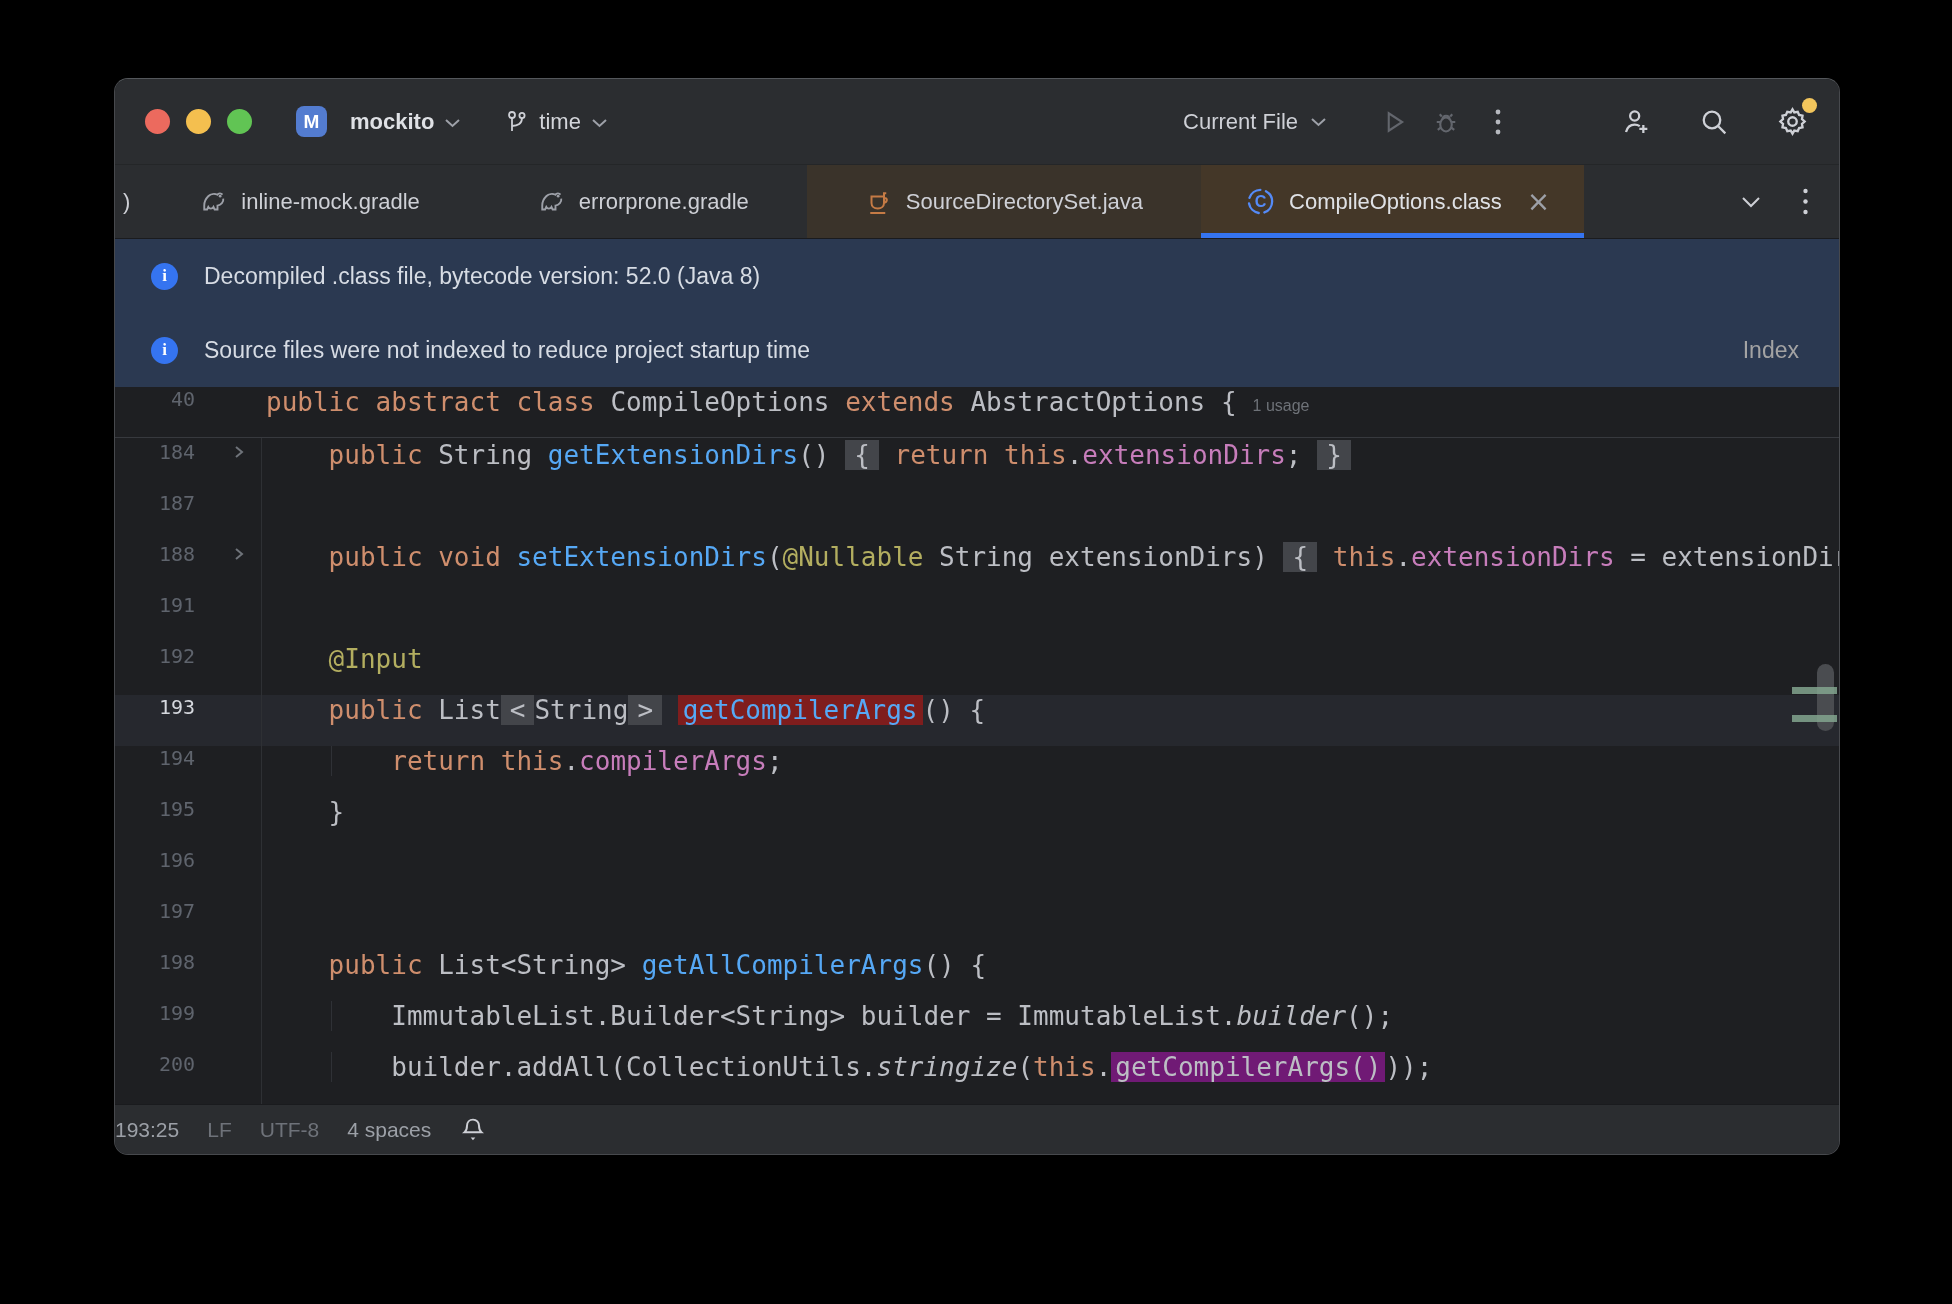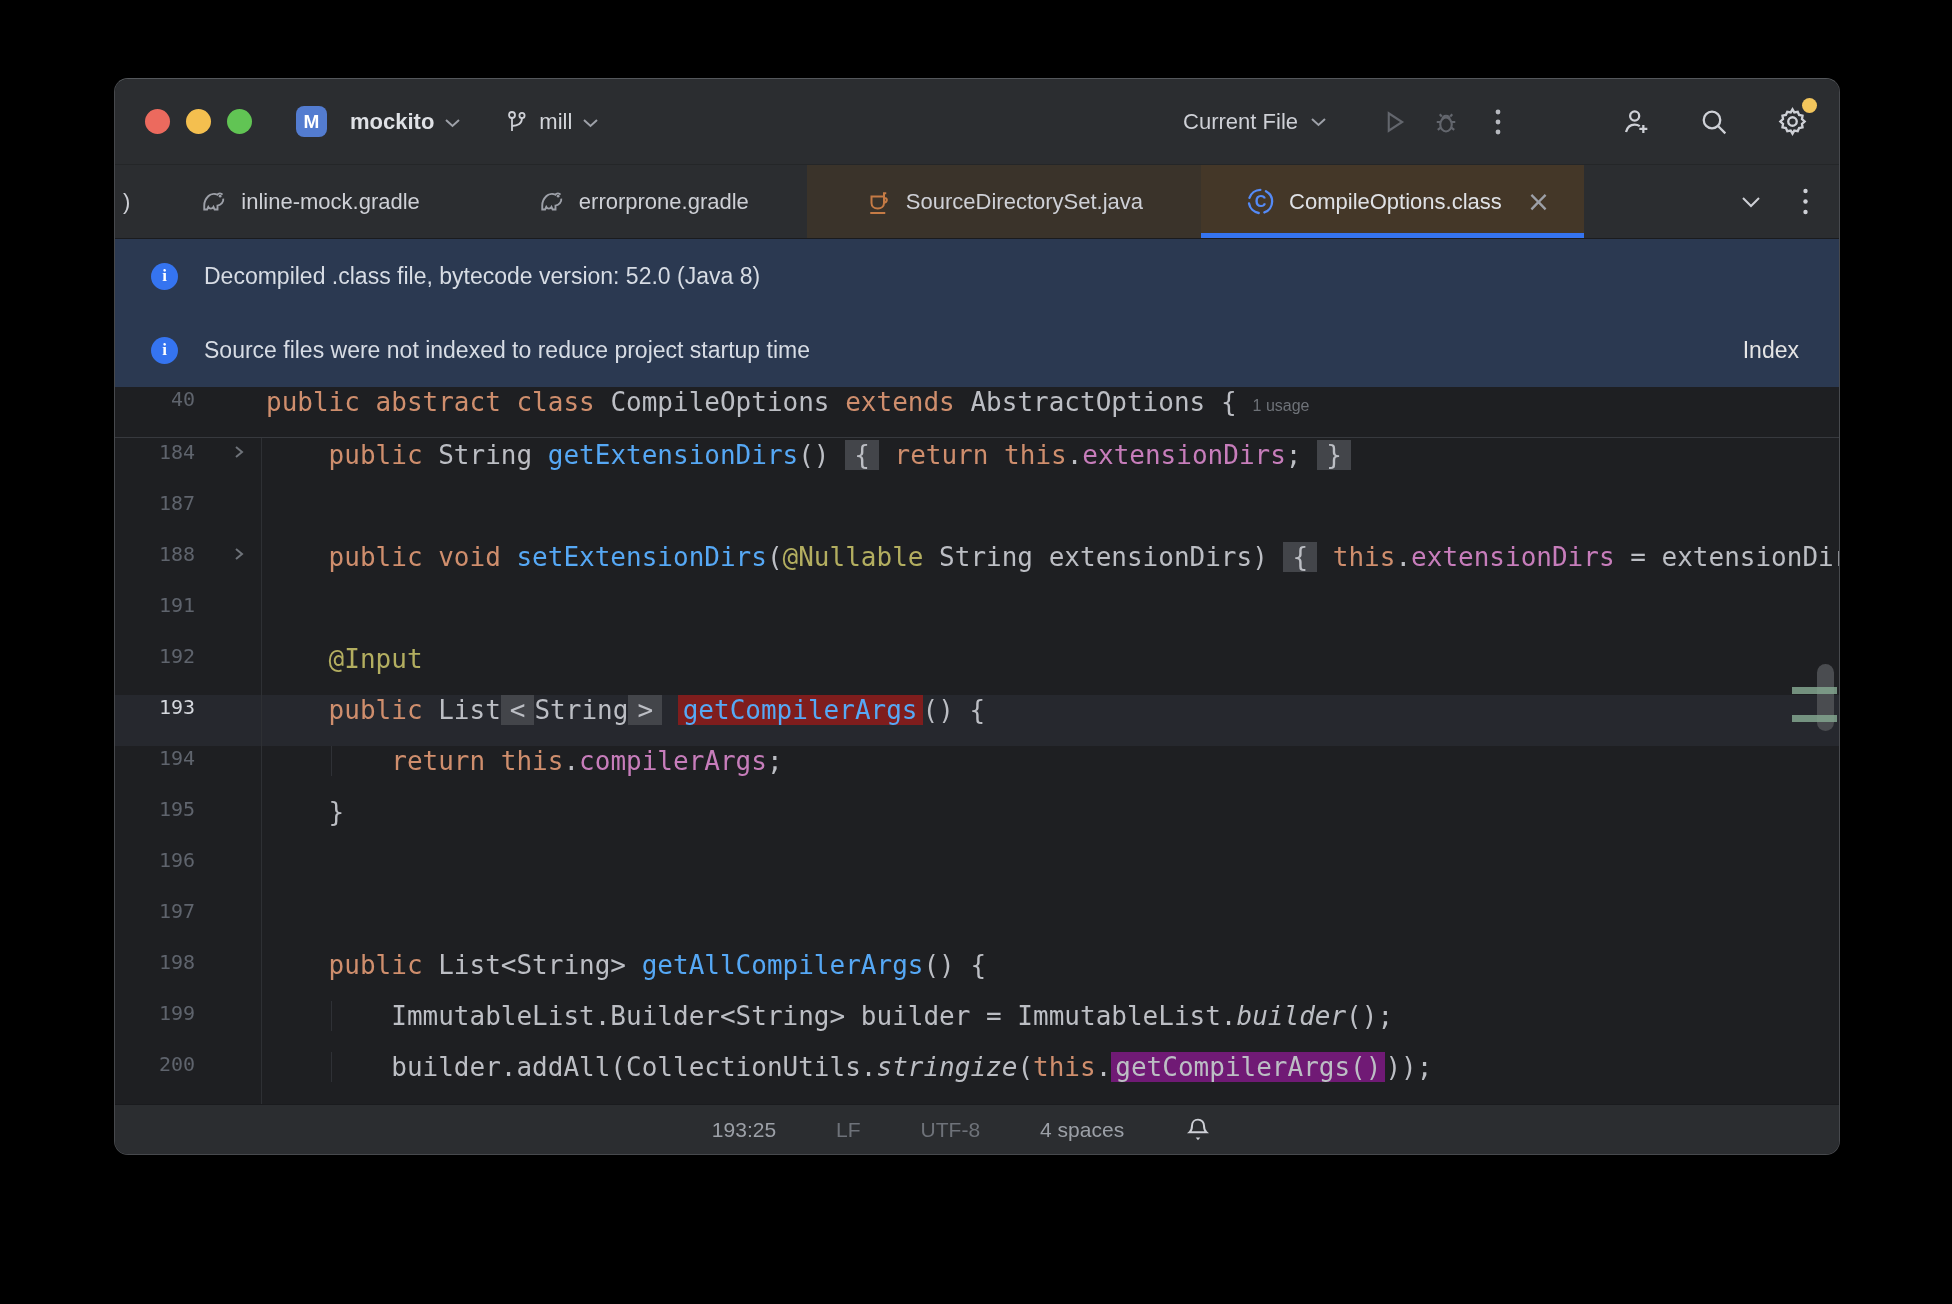--- a/index.html
+++ b/index.html
@@ -40,21 +40,21 @@
   .tab-active { background:#443728; color:#dfe1e5; padding:0 34px 0 44px; }
   .tab-active::after { content:""; position:absolute; left:0; right:0; bottom:0; height:5px; background:#3574f0; }
   .tab-close { color:#9da0a8; font-size:28px; line-height:1; margin-left:12px; font-family:"DejaVu Sans",sans-serif; }
   .tab-controls { margin-left:auto; display:flex; align-items:center; gap:40px; padding:0 30px 0 20px; }
 
   
   .banner { height:74px; flex:none; background:#2b3951; display:flex; align-items:center; padding:0 40px 0 36px; color:#d7dce4; font-size:23px; }
   .banner:first-of-type { border-bottom:2px solid #222c42; }
   .banner:last-of-type { border-bottom:1px solid #161a26; }
   .info-dot { width:27px; height:27px; border-radius:50%; background:#3574f0; color:#fff; font-size:17px; font-weight:bold; display:flex; align-items:center; justify-content:center; margin-right:26px; flex:none; font-family:"Liberation Serif",serif; }
-  .banner-action { margin-left:auto; color:#e5e5e5; font-size:23px; }
+  .banner-action { margin-left:auto; color:#a3a3a3; font-size:23px; }
 
   
   .editor { flex:1; position:relative; background:#1e1f22; overflow:hidden; }
   .gutter-sep { position:absolute; left:146px; top:0; bottom:0; width:1px; background:#2e3034; z-index:1; }
   .sticky { height:49px; display:flex; align-items:center; border-bottom:1px solid #37393e; position:relative; background:#1e1f22; z-index:2; }
   .code-lines { padding-top:2px; }
   .row { height:51px; display:flex; align-items:flex-start; position:relative; }
   .row.cur { background:#26282e; }
   .row.cur .num { color:#d5d8de; }
   .gut { width:146px; flex:none; display:flex; align-items:center; position:relative; z-index:2; }
@@ -73,21 +73,21 @@
   .s-use{ color:#bcbec4; background:#701a75; padding:3px 4px; border-radius:2px; }
   .s-usem{ color:#56a8f5; background:#7f1d1d; padding:3px 5px; border-radius:2px; }
   .s-inlay { color:#6e7278; font-family:"Liberation Sans",sans-serif; font-size:16px; margin-left:16px; }
 
   
   .sb-thumb { position:absolute; right:5px; top:277px; width:17px; height:67px; background:#4a4c50; border-radius:9px; z-index:3; }
   .sb-mark { position:absolute; right:2px; width:45px; height:7px; background:#83a58e; opacity:.85; z-index:4; }
   .sb-mark.m1 { top:300px; } .sb-mark.m2 { top:328px; }
 
   
-  .statusbar { height:50px; flex:none; background:#2b2d30; border-top:1px solid #1a1b1e; display:flex; align-items:center; justify-content:center; gap:60px; padding-right:30px; font-size:21px; }
+  .statusbar { height:50px; flex:none; background:#2b2d30; border-top:1px solid #1a1b1e; display:flex; align-items:center; justify-content:flex-start; gap:28px; padding-right:30px; font-size:21px; }
   .st-bright { color:#9ca0a7; }
   .st-dim { color:#6e7279; }
   .bell { display:flex; align-items:center; }
 
   svg { display:block; }
 </style>
 </head>
 <body>
 
 <div class="window">
@@ -111,21 +111,21 @@
 
     <div class="tb-widget branch-widget">
       <span>
         <svg width="24" height="26" viewBox="0 0 24 26" fill="none" stroke="#ced0d6" stroke-width="1.8">
           <circle cx="7" cy="6" r="3"></circle>
             <path d="M7 9v13"></path>
             <path d="M7 17c6 0 10-2.5 10-8"></path>
             <circle cx="17" cy="6.5" r="2.6"></circle>
         </svg>
       </span>
-      <span>mill</span>
+      <span>time</span>
       <span class="chev">
         <svg width="17" height="12" viewBox="0 0 17 12" fill="none" stroke="#9da0a8" stroke-width="2">
             <path d="M2 3l6.5 6L15 3"></path>
           </svg>
       </span>
     </div>
 
     <div class="spacer"></div>
 
     <div class="run-config">

